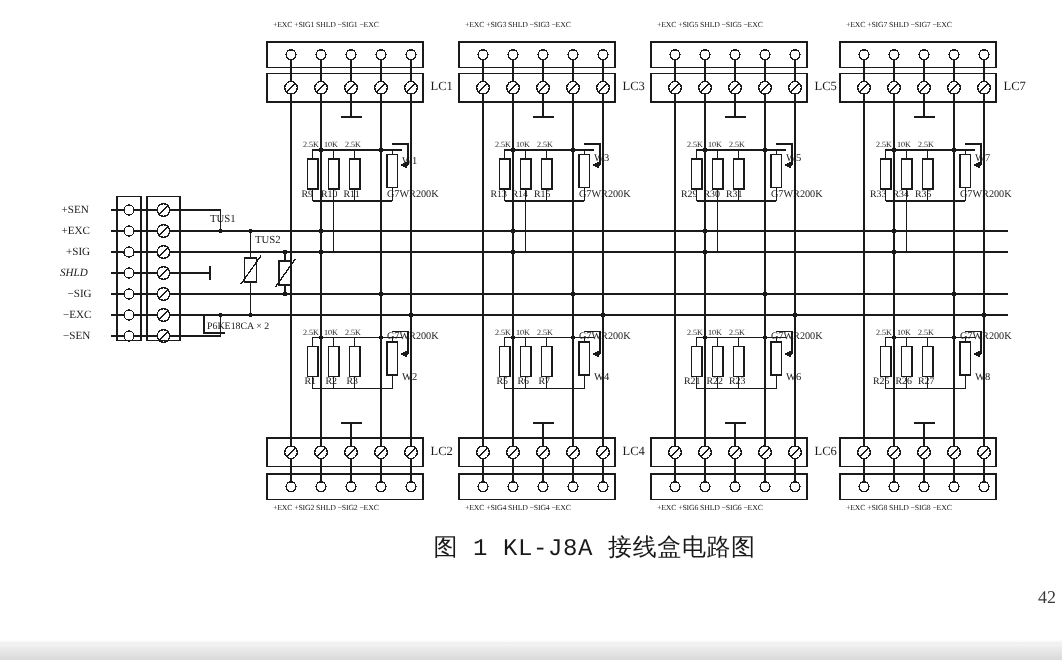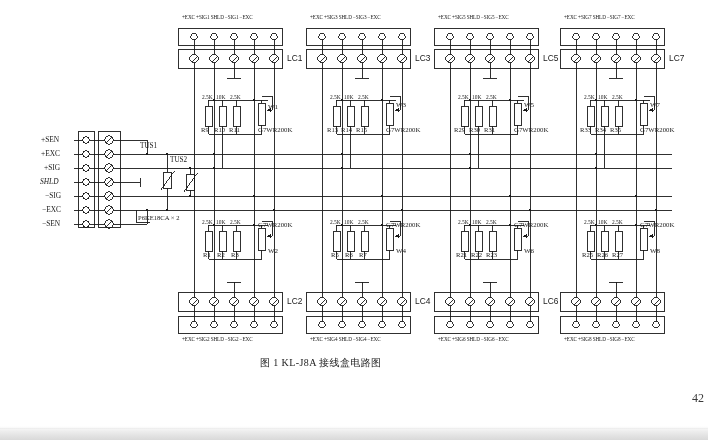--- a/index.html
+++ b/index.html
@@ -7,26 +7,26 @@
     width:708px;height:440px;position:relative;overflow:hidden;
     font-family:"Liberation Serif", serif;color:#1a1a1a;
   }
   #sheet{position:absolute;left:0;top:0;width:708px;height:440px;}
   svg{position:absolute;left:0;top:0;width:708px;height:440px;}
   .lbl{position:absolute;white-space:nowrap;line-height:1;}
   .tiny{font-size:5.2px;letter-spacing:-0.1px;font-family:"Liberation Serif",serif;}
   .term{font-size:7.4px;font-family:"Liberation Serif",serif;}
   .rval{font-size:5.4px;font-family:"Liberation Serif",serif;}
   .rref{font-size:6.6px;font-family:"Liberation Serif",serif;}
-  .lc{font-size:8.4px;font-family:Liberation Sans, sans-serif;}
+  .lc{font-size:8.4px;font-family:Liberation Serif, serif;}
   .wname{font-size:7px;font-family:"Liberation Serif",serif;}
   .gpart{font-size:6.8px;font-family:"Liberation Serif",serif;}
   .tus{font-size:7.2px;font-family:"Liberation Serif",serif;}
   .p6{font-size:6.6px;font-family:"Liberation Serif",serif;}
-  .caption{font-size:10px;font-family:Liberation Serif, serif;letter-spacing:0.4px;}
+  .caption{font-size:16px;font-family:Liberation Mono, monospace;letter-spacing:0.4px;margin-left:29px;}
   .pagenum{font-size:12px;font-family:"Liberation Serif",serif;color:#3a3a3a;}
   .botband{position:absolute;left:0;bottom:0;width:708px;height:14px;
            background:linear-gradient(to bottom,#fff 0%,#e9e9e9 40%,#d2d2d2 100%);opacity:.85;}
   .botrule{position:absolute;left:0;bottom:11px;width:708px;height:1px;background:#c9c9c9;}
 </style>
 </head>
 <body>
 
 <div id="sheet">
 

